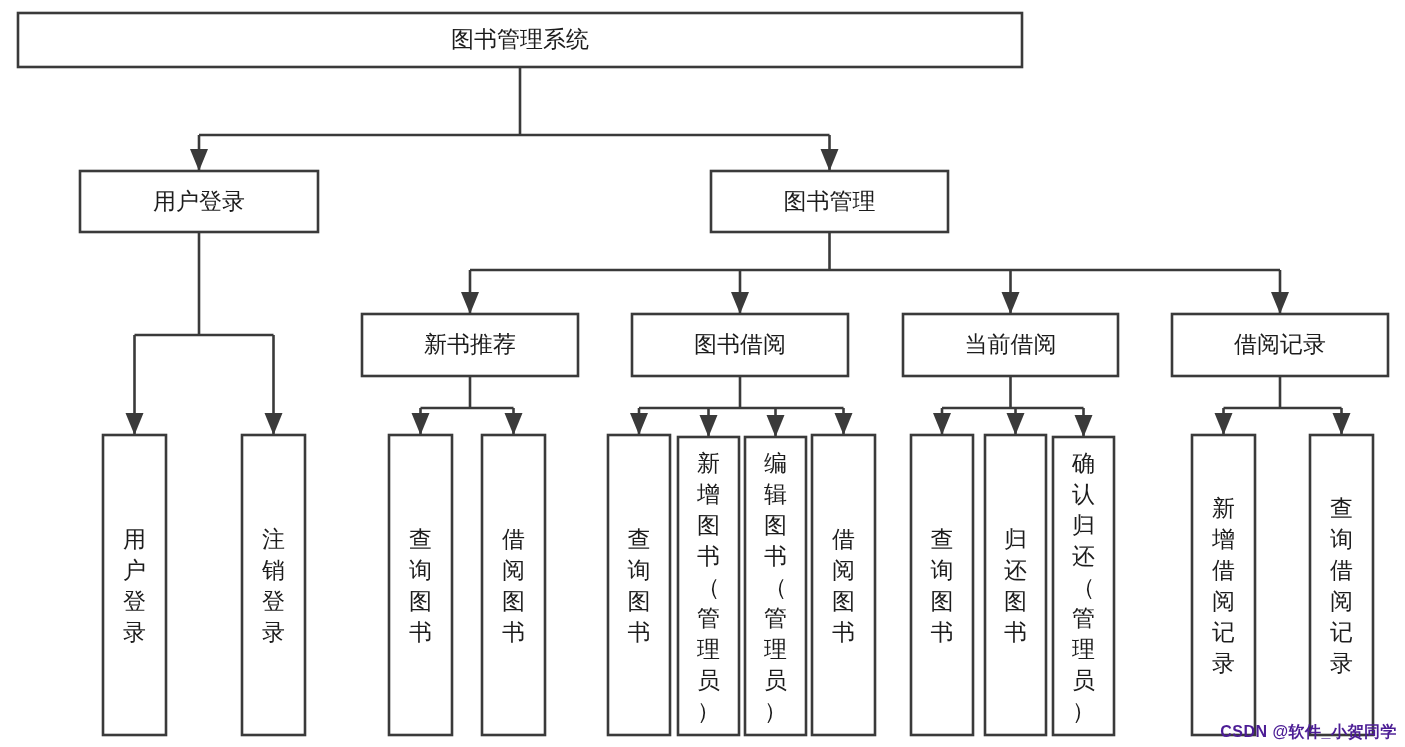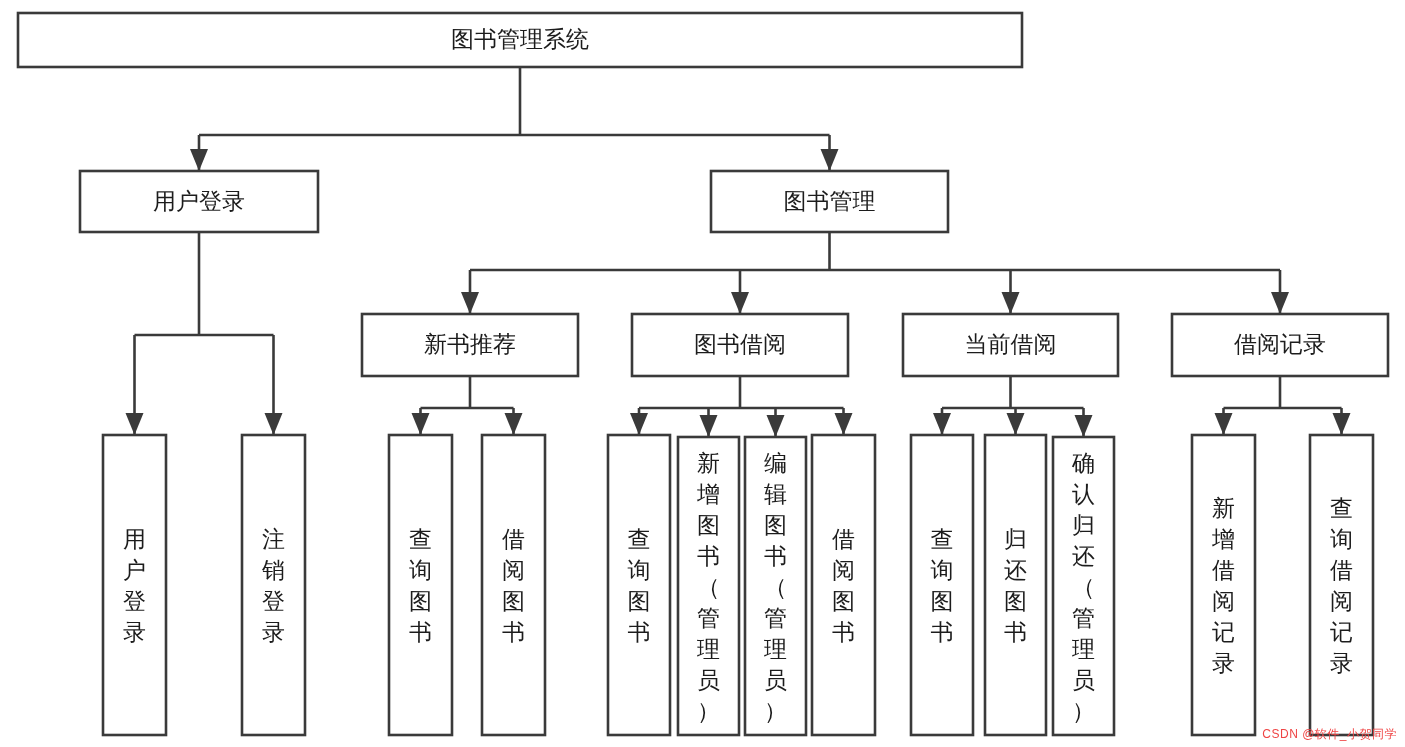--- a/index.html
+++ b/index.html
@@ -45,24 +45,25 @@
   }
   .arrow-head {
     fill: #3a3a3a;
     stroke: none;
   }
   .watermark {
     position: absolute;
     right: 8px;
     bottom: 4px;
     font-family: "Liberation Sans", sans-serif;
-    font-size: 12px;
-    color: #ef4444;
+    font-size: 16px;
+    color: #4c1d95;
     white-space: nowrap;
     letter-spacing: 0.5px;
+    font-weight: bold;
   }
 </style>
 </head>
 <body>
 
 <div id="diagram-root">
   <svg id="diagram-svg" width="1405" height="747" viewBox="0 0 1405 747" xmlns="http://www.w3.org/2000/svg">
       <g>
         <line x1="520" y1="67" x2="520" y2="135" class="edge"></line>
         <line x1="199" y1="135" x2="829.5" y2="135" class="edge"></line>

